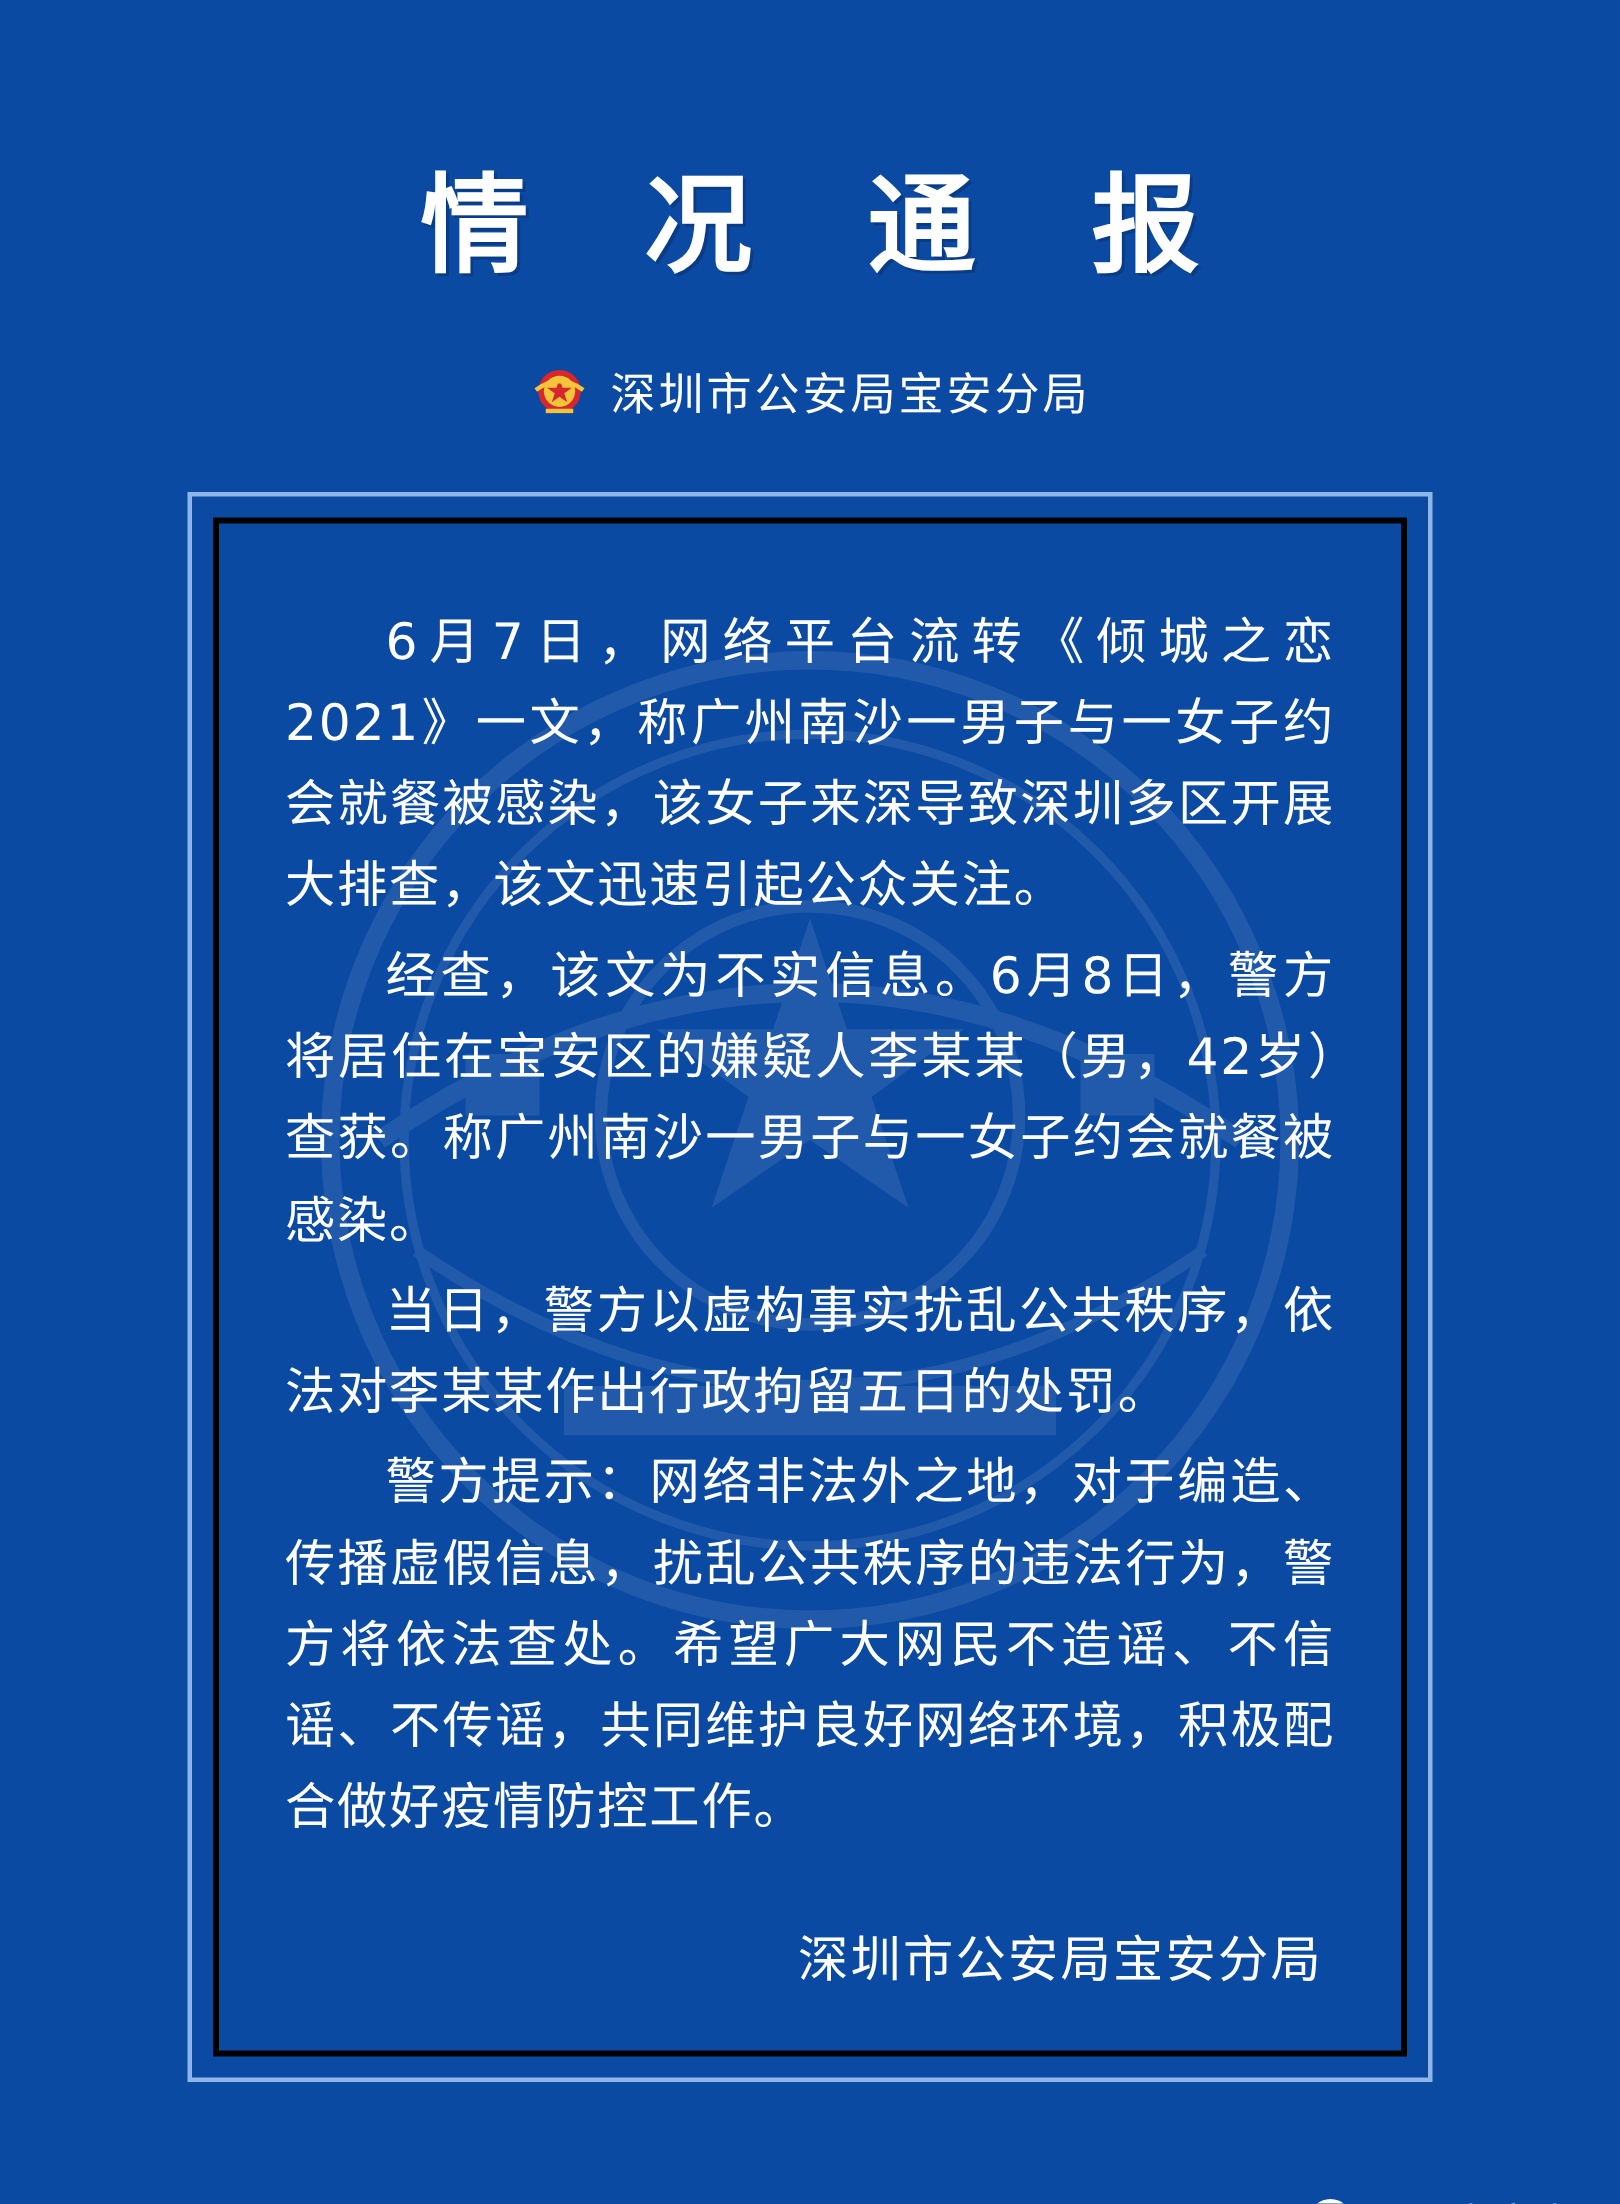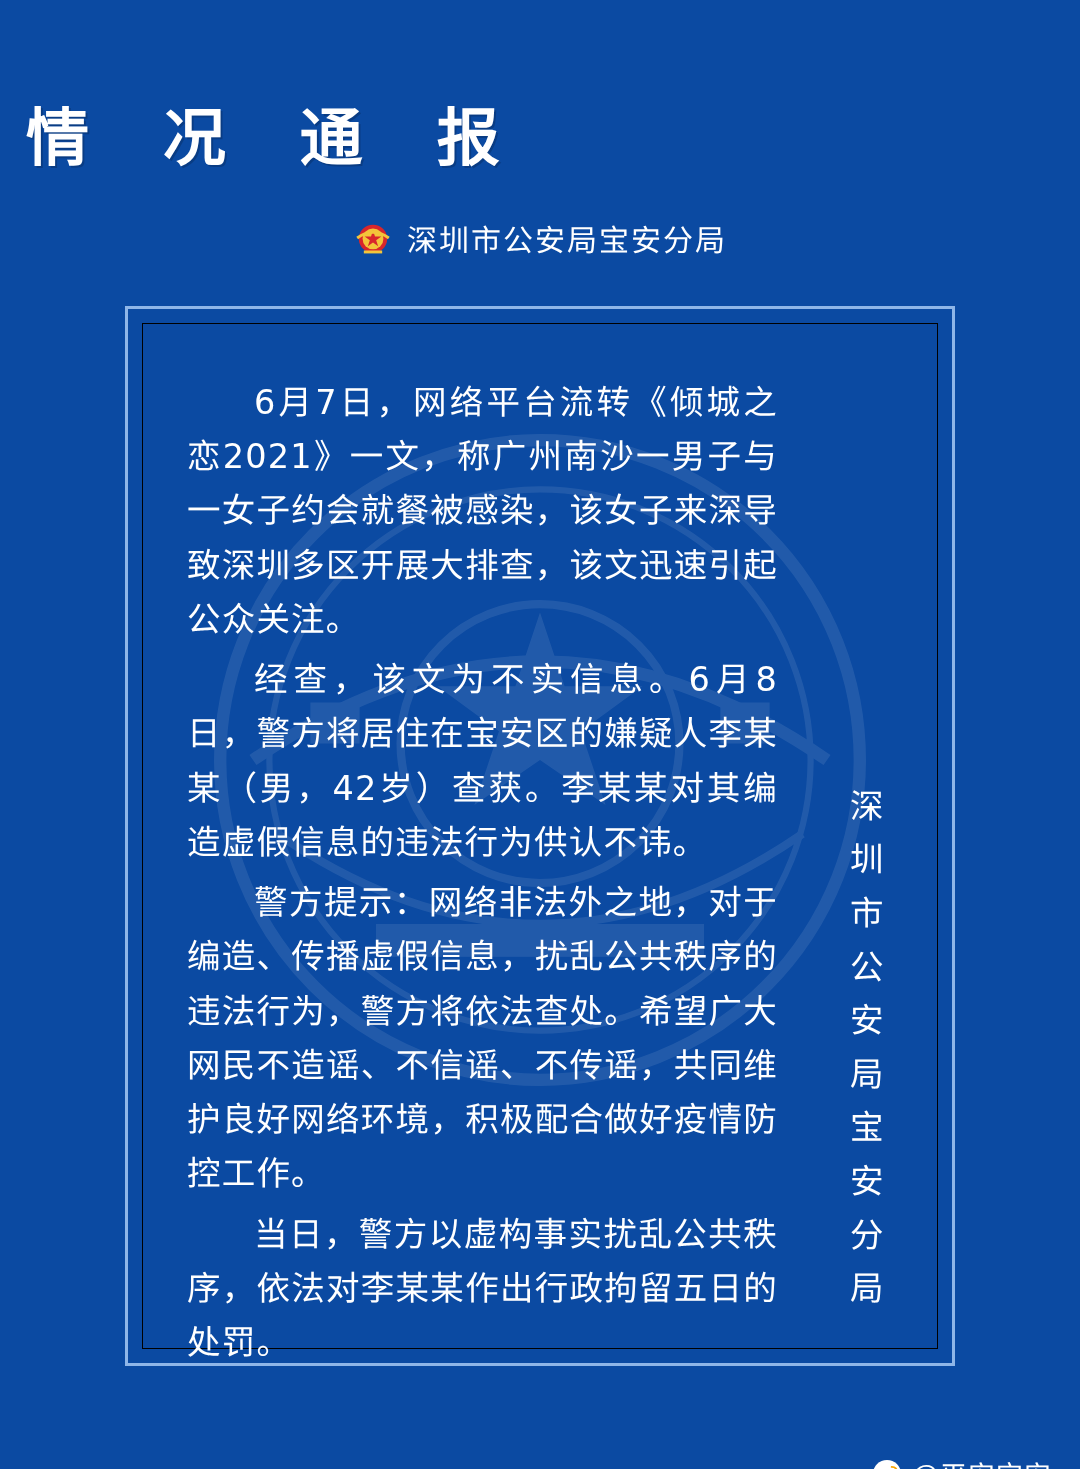--- a/index.html
+++ b/index.html
@@ -30,22 +30,22 @@
 
   .page {
     position: relative;
     z-index: 2;
     width: 1080px;
     height: 1469px;
     box-sizing: border-box;
   }
 
   .title {
-    text-align: left;
-    font-size: 63px;
+    text-align: center;
+    font-size: 72px;
     font-weight: bold;
     letter-spacing: 26px;
     text-indent: 26px;
     padding-top: 62px;
     line-height: 1.1;
     font-family: "DejaVu Serif", "Liberation Serif", serif;
     text-shadow: 2px 2px 0 rgba(0,0,0,0.18);
   }
 
   .issuer-row {
@@ -72,24 +72,24 @@
     width: 830px;
     height: 1060px;
     box-sizing: border-box;
     border: 3px solid #8fb6e8;
     padding: 14px;
   }
   .card-inner {
     width: 100%;
     height: 100%;
     box-sizing: border-box;
-    border: 1px solid #000000;
+    border: 4px solid #000000;
     padding: 52px 44px 30px 44px;
     display: flex;
-    flex-direction: row;
+    flex-direction: column;
     gap: 40px;
   }
 
   .body-text p {
     margin: 0 0 6px 0;
     font-size: 33.5px;
     line-height: 1.62;
     text-indent: 2em;
     letter-spacing: 1.2px;
     text-align: justify;
@@ -148,23 +148,23 @@
       <path d="M5 24 q19 -14 38 0" fill="none" stroke="#f3c53a" stroke-width="3.5"></path>
       <rect x="13" y="39" width="22" height="3.5" fill="#f3c53a"></rect>
     </svg>
     <span class="issuer-name">深圳市公安局宝安分局</span>
   </div>
 
   <div class="card">
     <div class="card-inner">
       <div class="body-text">
         <p>6月7日，网络平台流转《倾城之恋2021》一文，称广州南沙一男子与一女子约会就餐被感染，该女子来深导致深圳多区开展大排查，该文迅速引起公众关注。</p>
-        <p>经查，该文为不实信息。6月8日，警方将居住在宝安区的嫌疑人李某某（男，42岁）查获。李某某对其编造虚假信息的违法行为供认不讳。</p>
+        <p>经查，该文为不实信息。6月8日，警方将居住在宝安区的嫌疑人李某某（男，42岁）查获。称广州南沙一男子与一女子约会就餐被感染。</p>
+        <p>当日，警方以虚构事实扰乱公共秩序，依法对李某某作出行政拘留五日的处罚。</p>
         <p>警方提示：网络非法外之地，对于编造、传播虚假信息，扰乱公共秩序的违法行为，警方将依法查处。希望广大网民不造谣、不信谣、不传谣，共同维护良好网络环境，积极配合做好疫情防控工作。</p>
-        <p>当日，警方以虚构事实扰乱公共秩序，依法对李某某作出行政拘留五日的处罚。</p>
       </div>
 
       <div class="signature">
         <div>深圳市公安局宝安分局</div>
       </div>
     </div>
   </div>
 
   <div class="footer">
     <svg class="weibo-icon" viewBox="0 0 32 32" aria-hidden="true">

